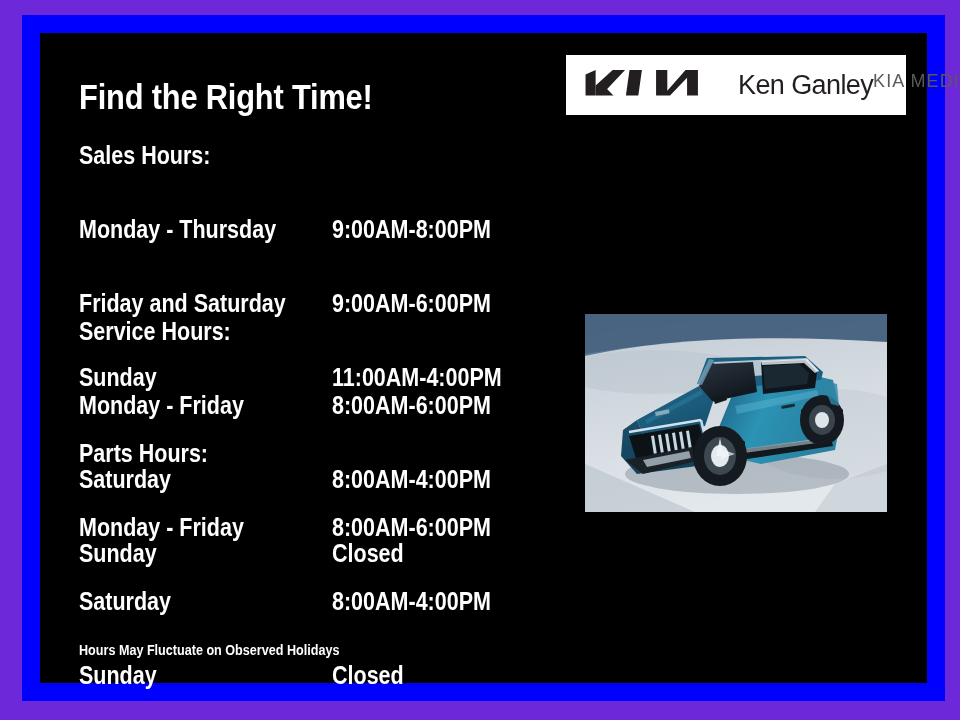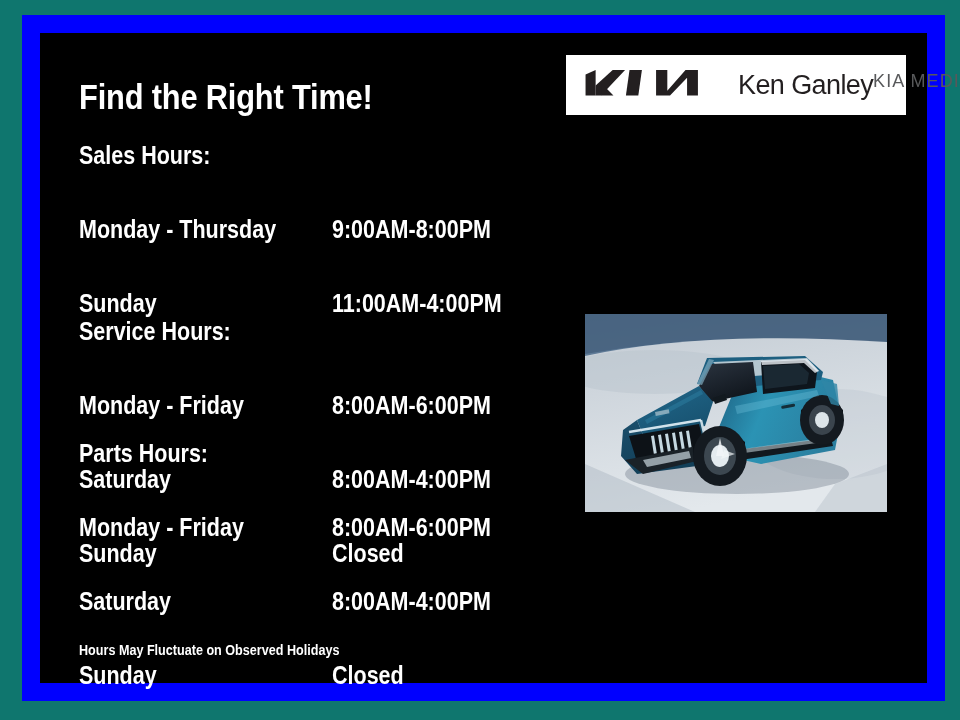--- a/index.html
+++ b/index.html
@@ -13,21 +13,21 @@
     height: 720px;
     overflow: hidden;
     font-family: "Liberation Sans", sans-serif;
   }
 
   
   #slide {
     position: relative;
     width: 960px;
     height: 720px;
-    background: #0f766e;
+    background: #6d28d9;
   }
 
   
   #blue-frame {
     position: absolute;
     left: 22px;
     top: 15px;
     width: 923px;
     height: 686px;
     background: #0000ff;
@@ -182,20 +182,24 @@
     <div id="inner-panel"></div>
   </div>
 
   <div id="page-title">Find the Right Time!</div>
 
   <div class="hours-block" id="block-sales">
     <div class="block-heading">Sales Hours:</div>
     <div class="hours-row">
       <span class="row-day">Monday - Thursday</span>
       <span class="row-time">9:00AM-8:00PM</span>
+    </div>
+    <div class="hours-row">
+      <span class="row-day">Friday and Saturday</span>
+      <span class="row-time">9:00AM-6:00PM</span>
     </div>
     <div class="hours-row">
       <span class="row-day">Sunday</span>
       <span class="row-time">11:00AM-4:00PM</span>
     </div>
   </div>
 
   <div class="hours-block" id="block-service">
     <div class="block-heading">Service Hours:</div>
     <div class="hours-row">

